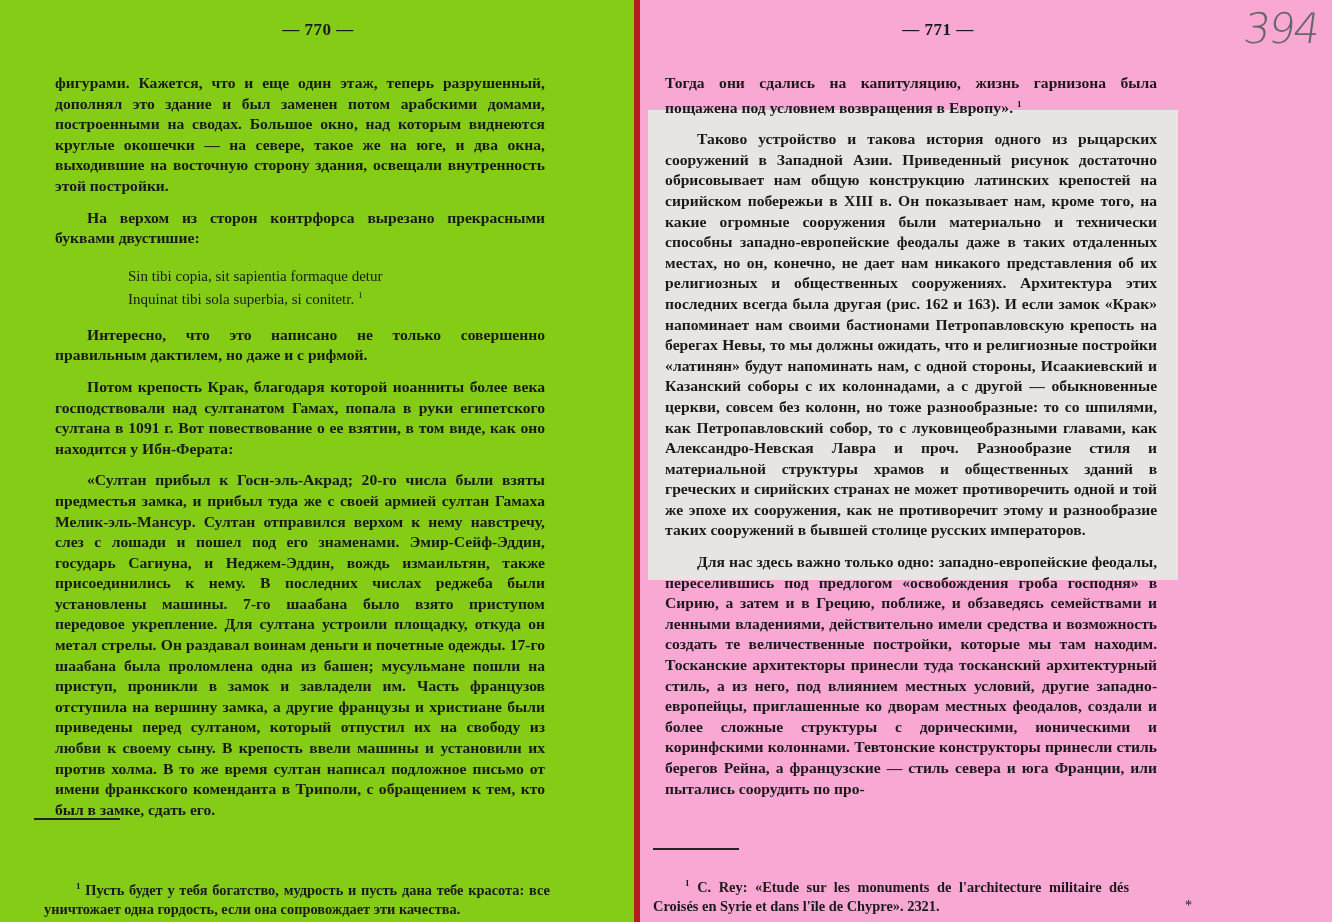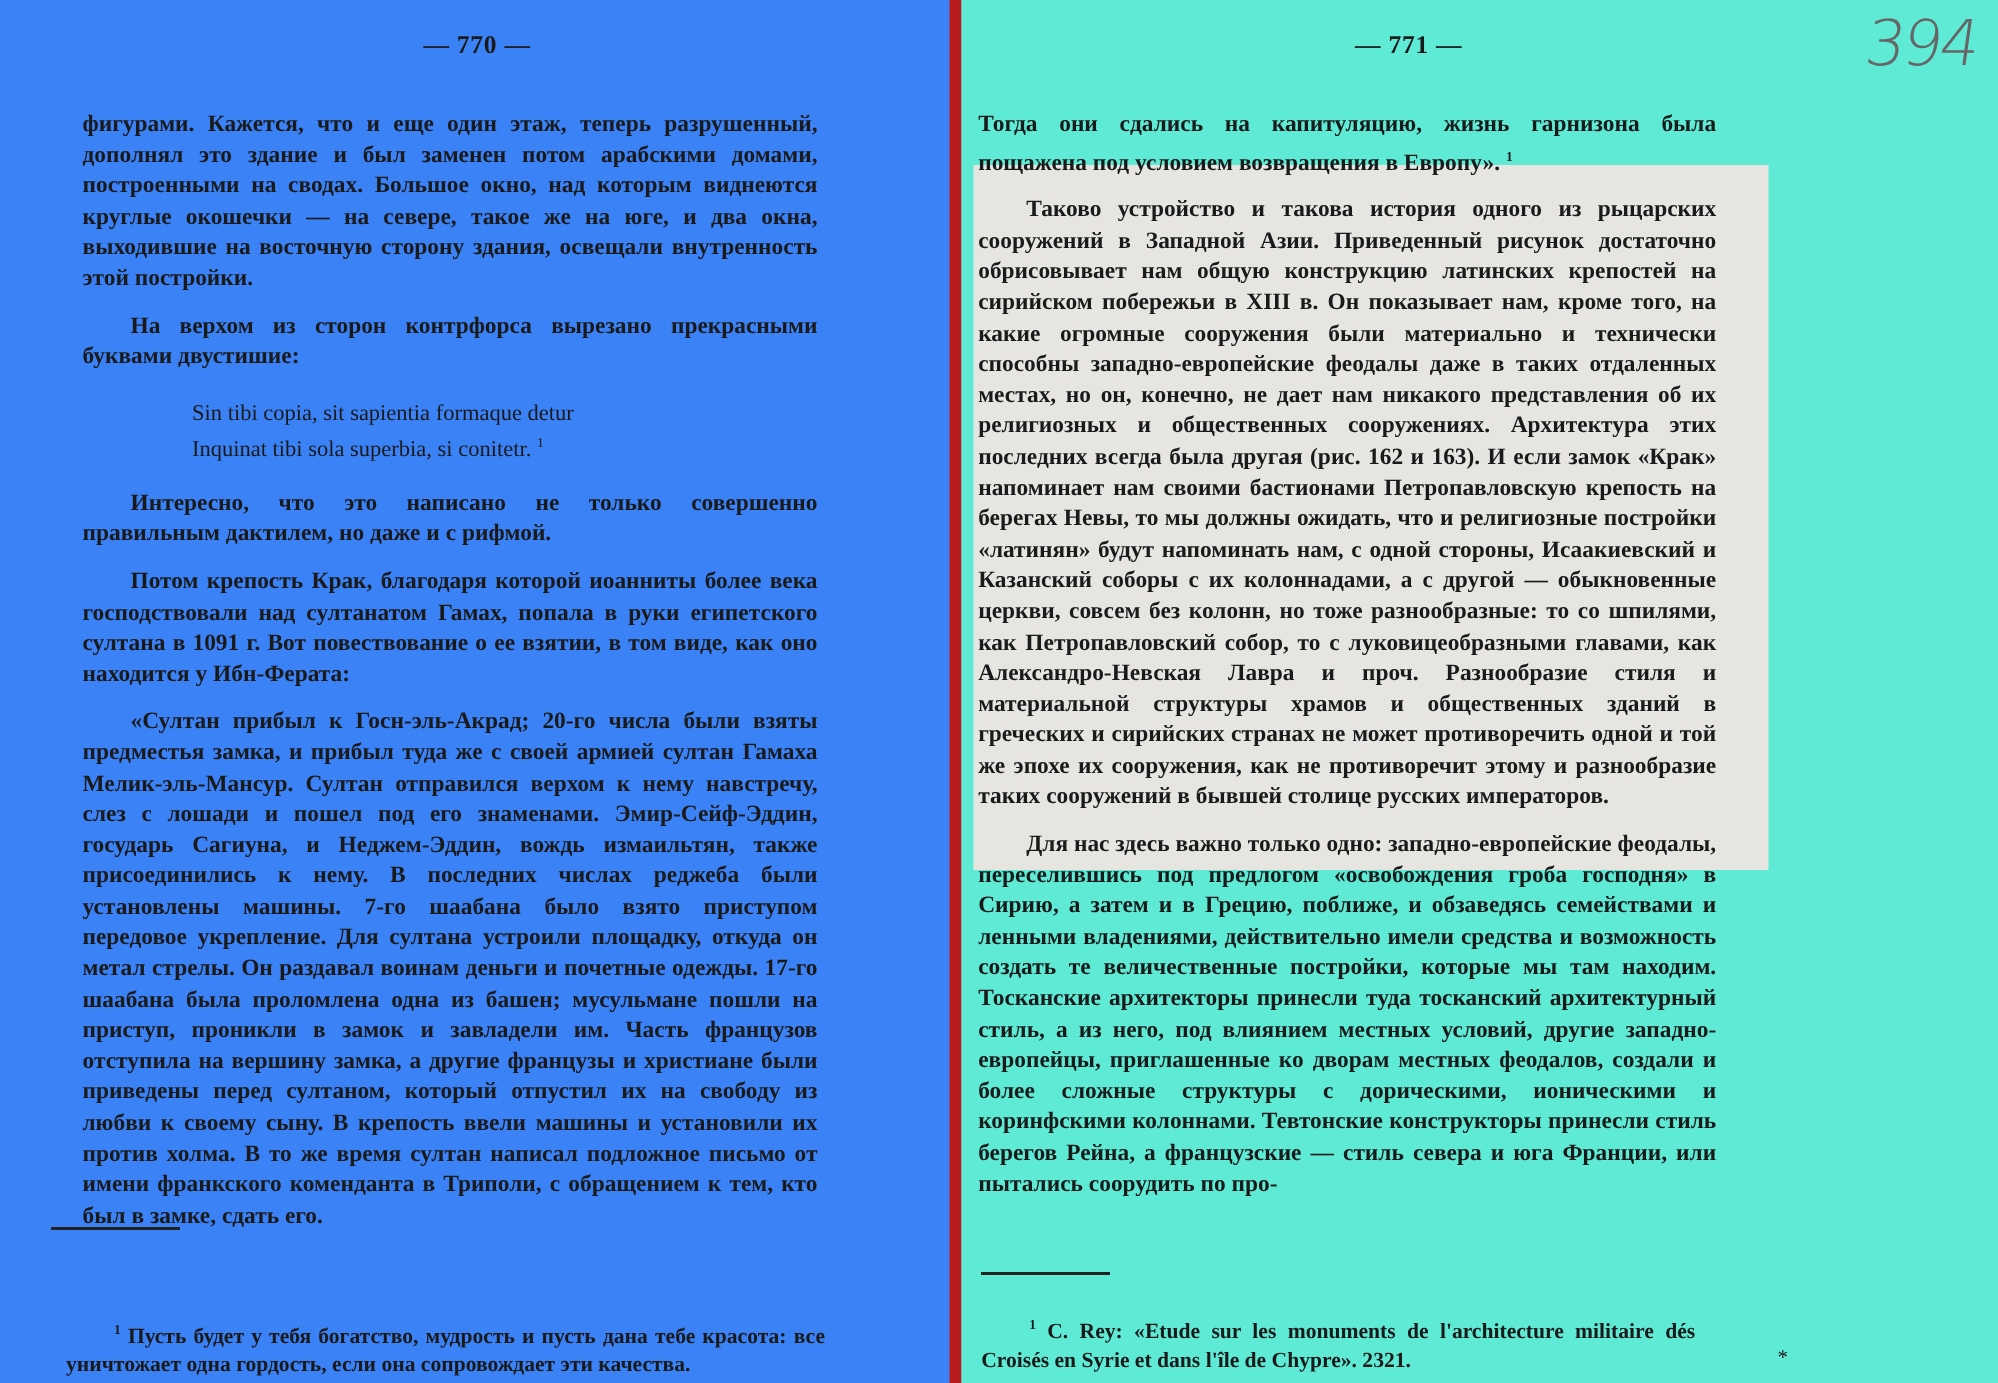--- a/index.html
+++ b/index.html
@@ -5,39 +5,39 @@
   html, body { margin: 0; padding: 0; }
   body {
     width: 1332px; height: 922px; overflow: hidden;
     background: #f4f3f0;
     font-family: "Liberation Serif", "DejaVu Serif", serif;
     color: #1a1a1a;
     position: relative;
   }
   .spread { position: absolute; inset: 0; display: flex; }
   .page { position: relative; height: 922px; }
-  .page.left { width: 636px; background: #3b82f6; border-right: 8px solid #b91c1c; }
-  .page.right { width: 694px; background: #5eead4; }
+  .page.left { width: 636px; background: #84cc16; border-right: 6px solid #b91c1c; }
+  .page.right { width: 694px; background: #f9a8d4; }
   .folio {
     position: absolute; top: 20px; font-size: 17px; font-weight: bold;
     letter-spacing: 0.5px; text-align: center;
   }
   .left .folio { left: 0; width: 636px; }
   .right .folio { left: 0; width: 596px; }
   .hand-note {
     position: absolute; top: 4px; right: 14px; font-size: 42px;
     font-family: "DejaVu Sans", sans-serif; font-weight: 200; color: #666;
     transform: skewX(-8deg); letter-spacing: -2px;
   }
   .text {
     position: absolute; font-size: 15.6px; line-height: 20.6px;
     font-weight: bold; text-align: justify; text-align-last: left;
   }
   .left .text { left: 44px; width: 512px; top: 62px; }
-  .right .text { left: 0; width: 514px; top: 62px; }
+  .right .text { left: 14px; width: 514px; top: 62px; }
   .tinted {
     position: absolute; left: 8px; top: 110px; width: 530px; height: 470px;
     background: #e6e5e2;
   }
   .text p { margin: 11px; }
   .indent { text-indent: 32px; }
   .verse {
     font-weight: normal; font-size: 15px; line-height: 19px;
     margin: 18px 0 16px 84px !important; text-align: center;
   }

